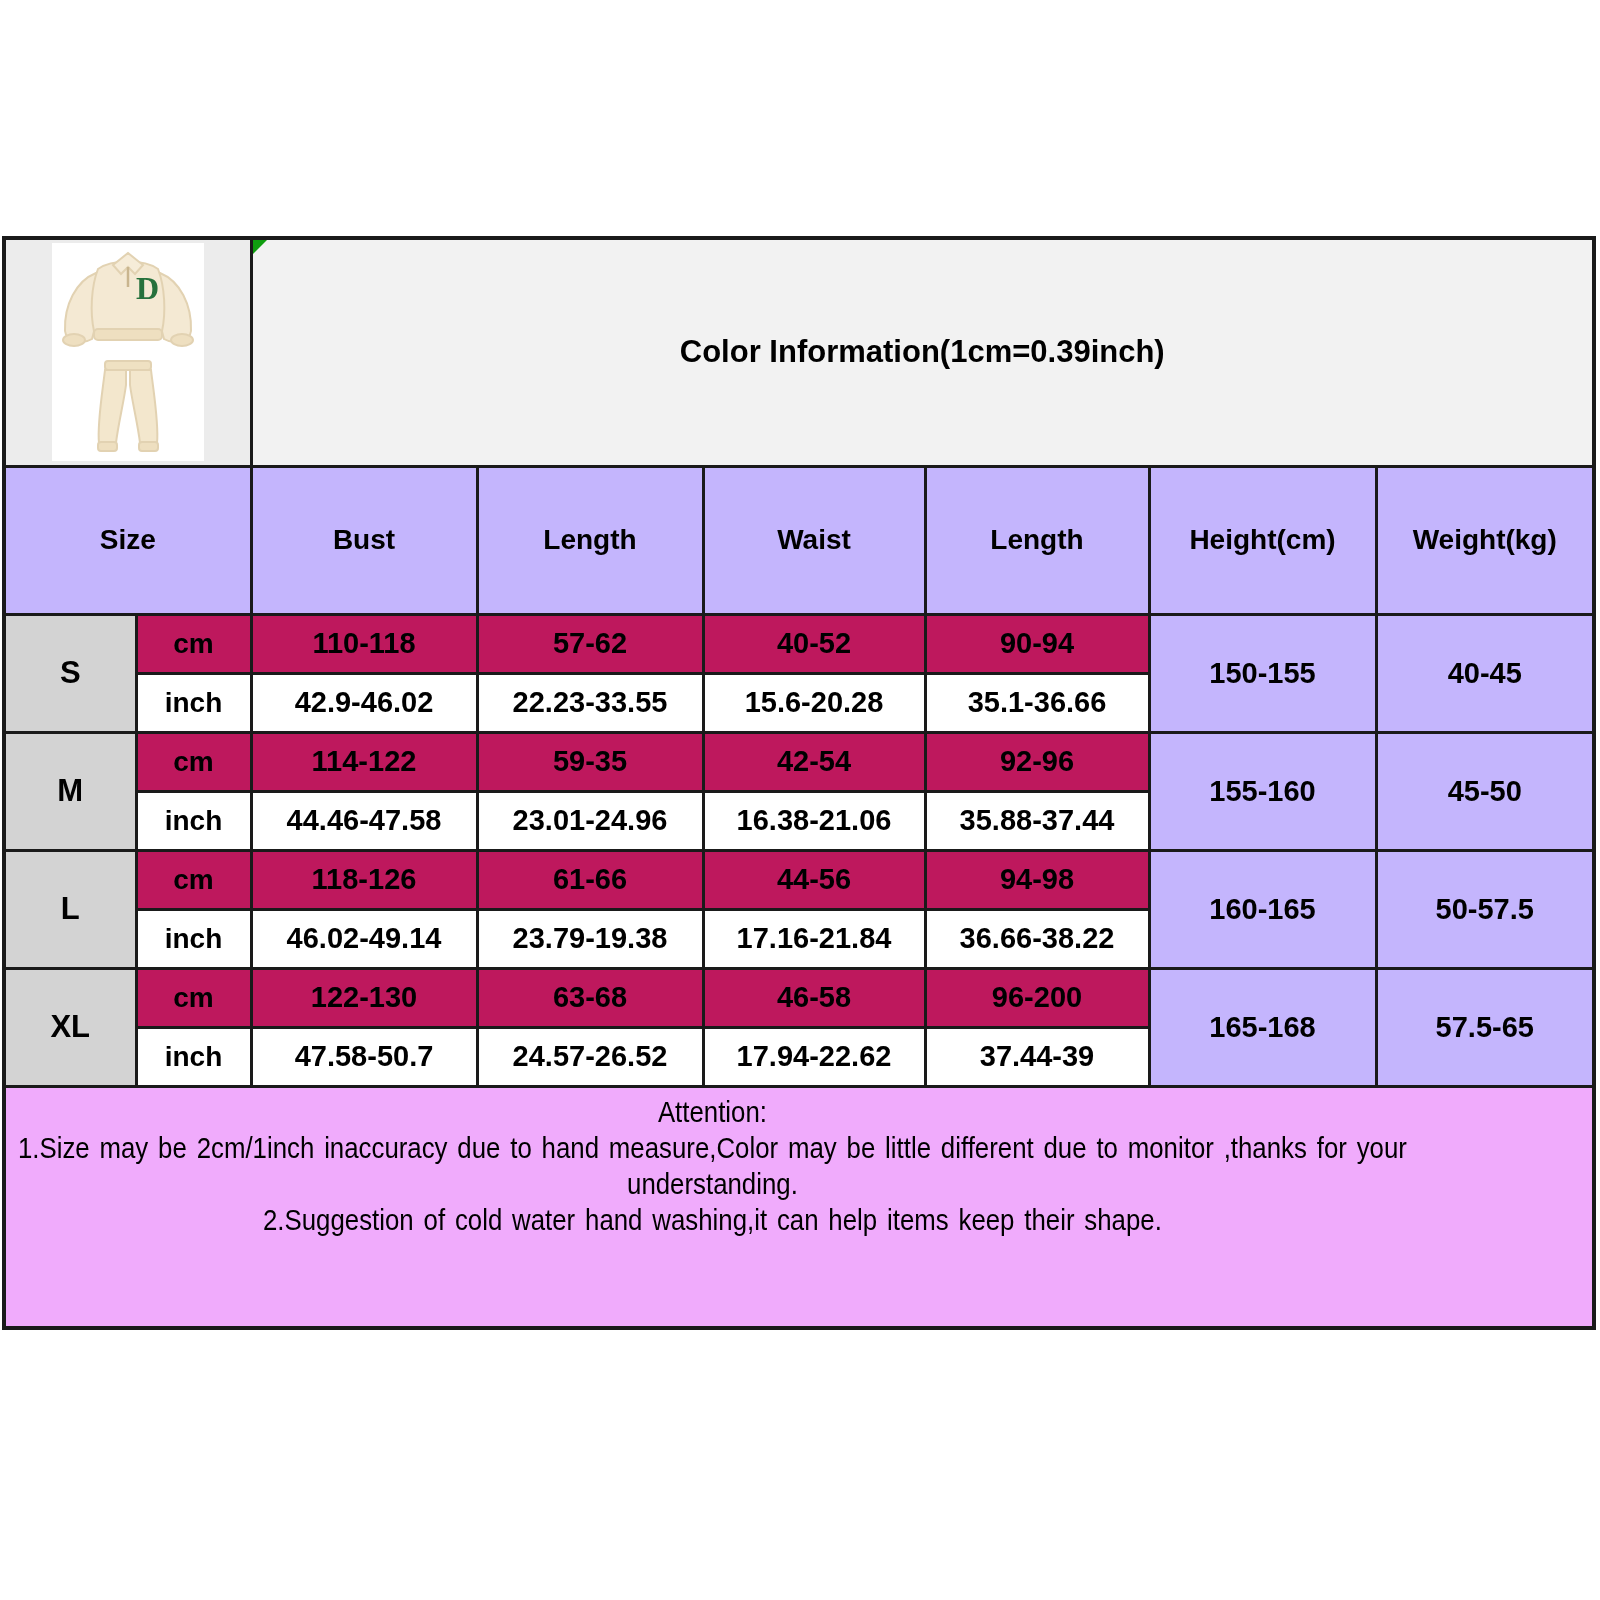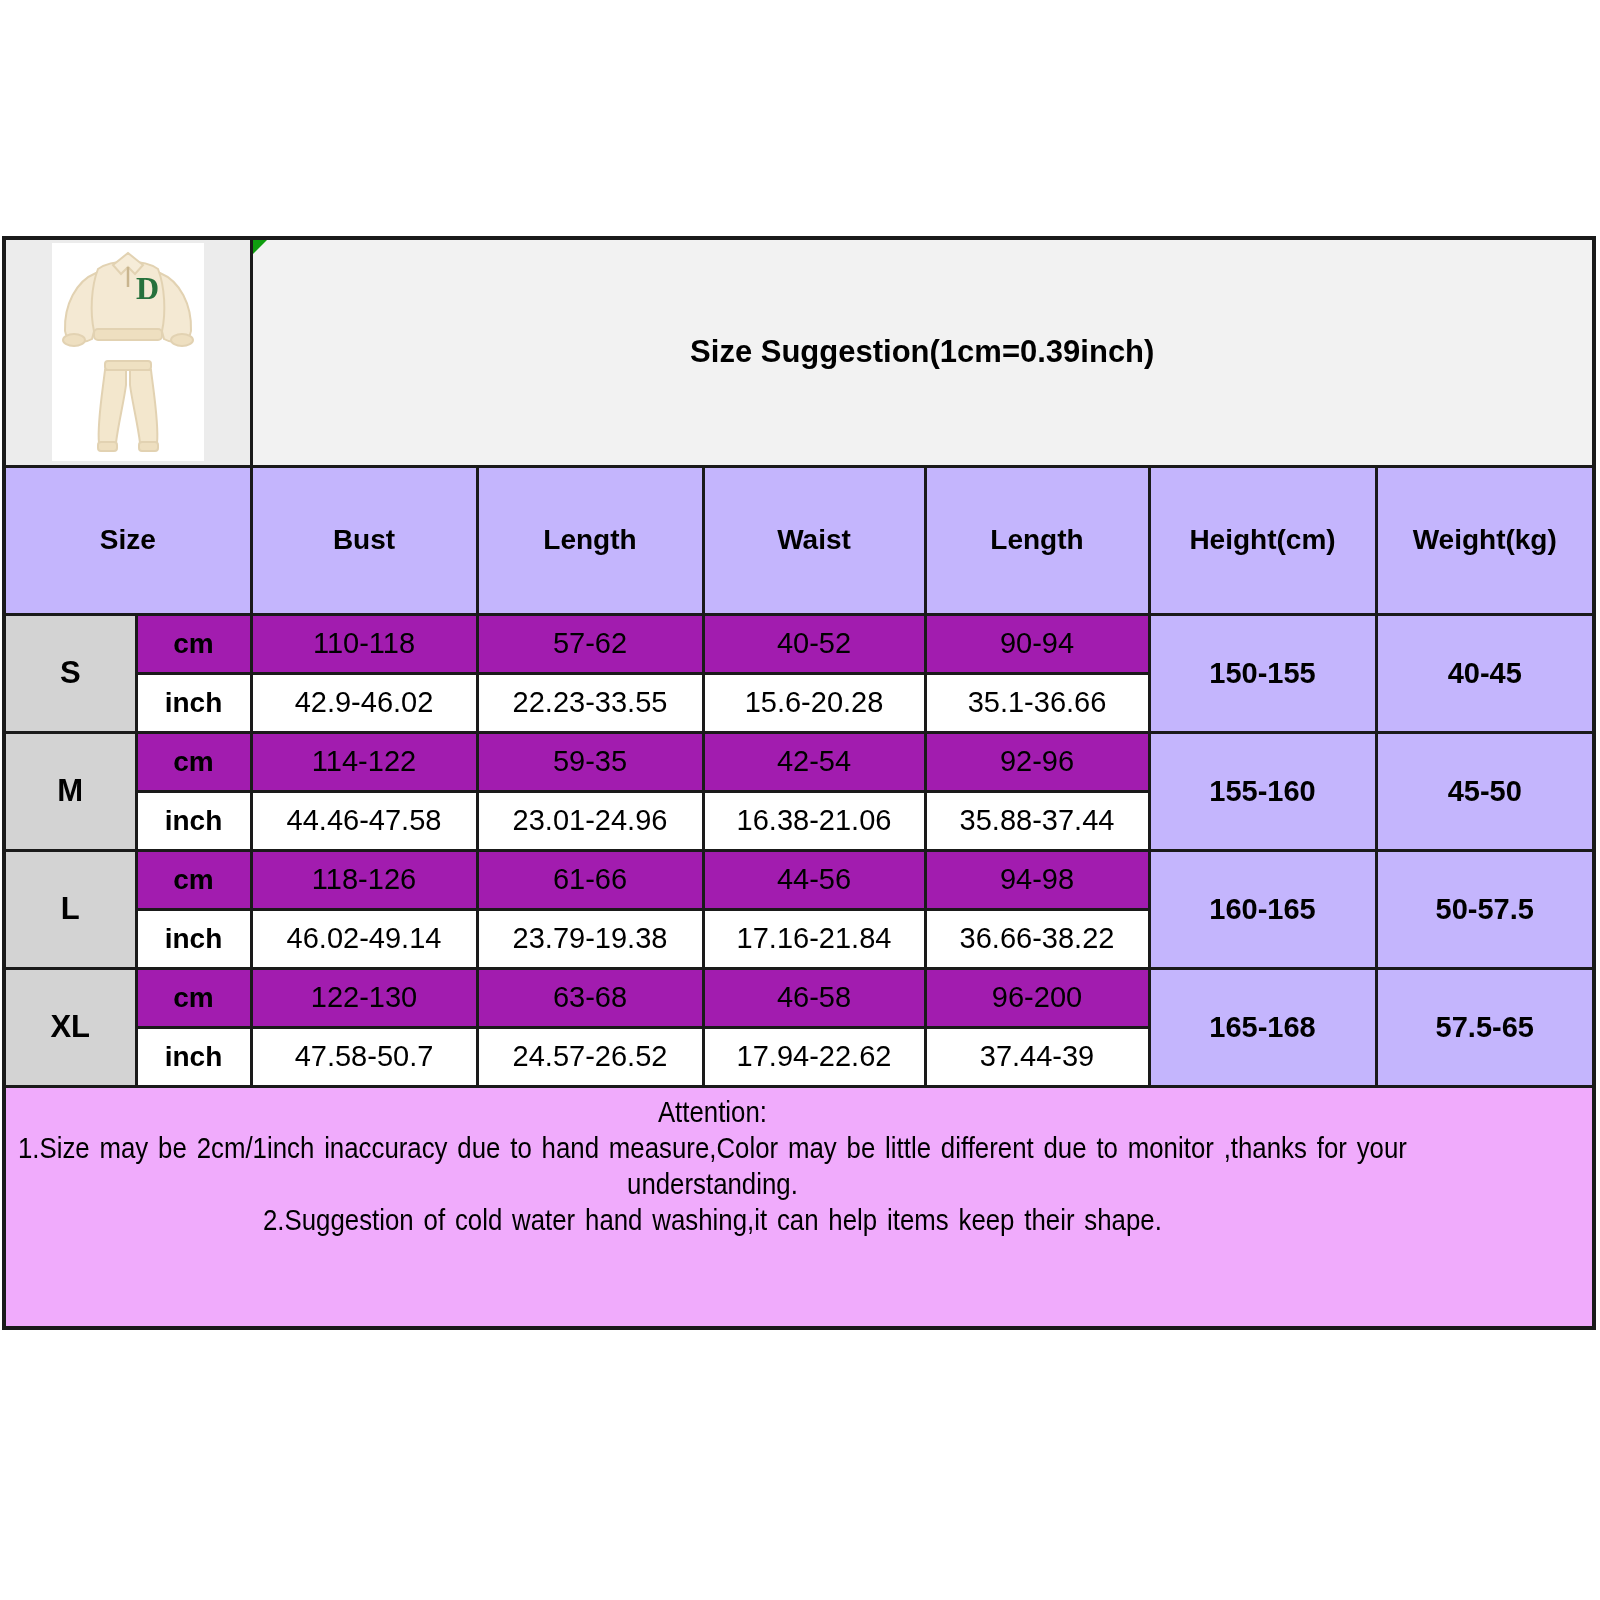--- a/index.html
+++ b/index.html
@@ -9,22 +9,22 @@
   .size-table{border:4px solid #1a1a1a;}
   tr.r-img{height:228px;}
   tr.r-hdr{height:148px;}
   tr.r-data{height:59px;}
   tr.r-att{height:242px;}
   td.img-cell{background:#ececec;}
   td.title-cell{background:#f2f2f2;position:relative;font-weight:bold;font-size:31px;}
   td.hdr{background:#c4b5fd;font-weight:bold;font-size:28px;}
   td.size-cell{background:#d3d3d3;font-weight:bold;font-size:31px;}
   td.unit-cell{font-weight:bold;font-size:28px;}
-  td.val{font-weight:normal;font-size:29px;}
-  tr.row-cm td.unit-cell, tr.row-cm td.val{background:#a21caf;}
+  td.val{font-weight:bold;font-size:29px;}
+  tr.row-cm td.unit-cell, tr.row-cm td.val{background:#be185d;}
   tr.row-inch td.unit-cell, tr.row-inch td.val{background:#ffffff;margin-left:19px;}
   td.merge{background:#c4b5fd;font-weight:bold;font-size:29px;}
   td.attention-cell{background:#f0abfc;text-align:center;vertical-align:top;padding:6px 6px 0 6px;}
   .att-line{font-size:29px;line-height:36px;font-weight:normal;white-space:nowrap;transform:scaleX(0.89);transform-origin:0 50%;word-spacing:3px;}
   .corner-triangle{position:absolute;left:0;top:0;width:0;height:0;
      border-top:14px solid #0f9d0f;border-right:14px solid transparent;}
   .photo{width:152px;height:218px;background:#fff;margin:3px auto;}
 </style>
 </head>
 <body>
@@ -64,21 +64,21 @@
             <path d="M53,127 C50,152 45,182 47,200 L64,200 C66,182 72,158 74,142 L74,127 Z"></path>
             <path d="M99,127 C102,152 107,182 105,200 L88,200 C86,182 80,158 78,142 L78,127 Z"></path>
             <rect x="46" y="199" width="19" height="9" rx="3" fill="#eedfc0"></rect>
             <rect x="87" y="199" width="19" height="9" rx="3" fill="#eedfc0"></rect>
           </g>
         </svg>
       </div>
     </td>
     <td class="title-cell" colspan="6">
       <div class="corner-triangle"></div>
-      <span>Size Suggestion(1cm=0.39inch)</span>
+      <span>Color Information(1cm=0.39inch)</span>
     </td>
   </tr>
 
   <tr class="r-hdr">
     <td class="hdr" colspan="2">Size</td>
     <td class="hdr">Bust</td>
     <td class="hdr">Length</td>
     <td class="hdr">Waist</td>
     <td class="hdr">Length</td>
     <td class="hdr">Height(cm)</td>

